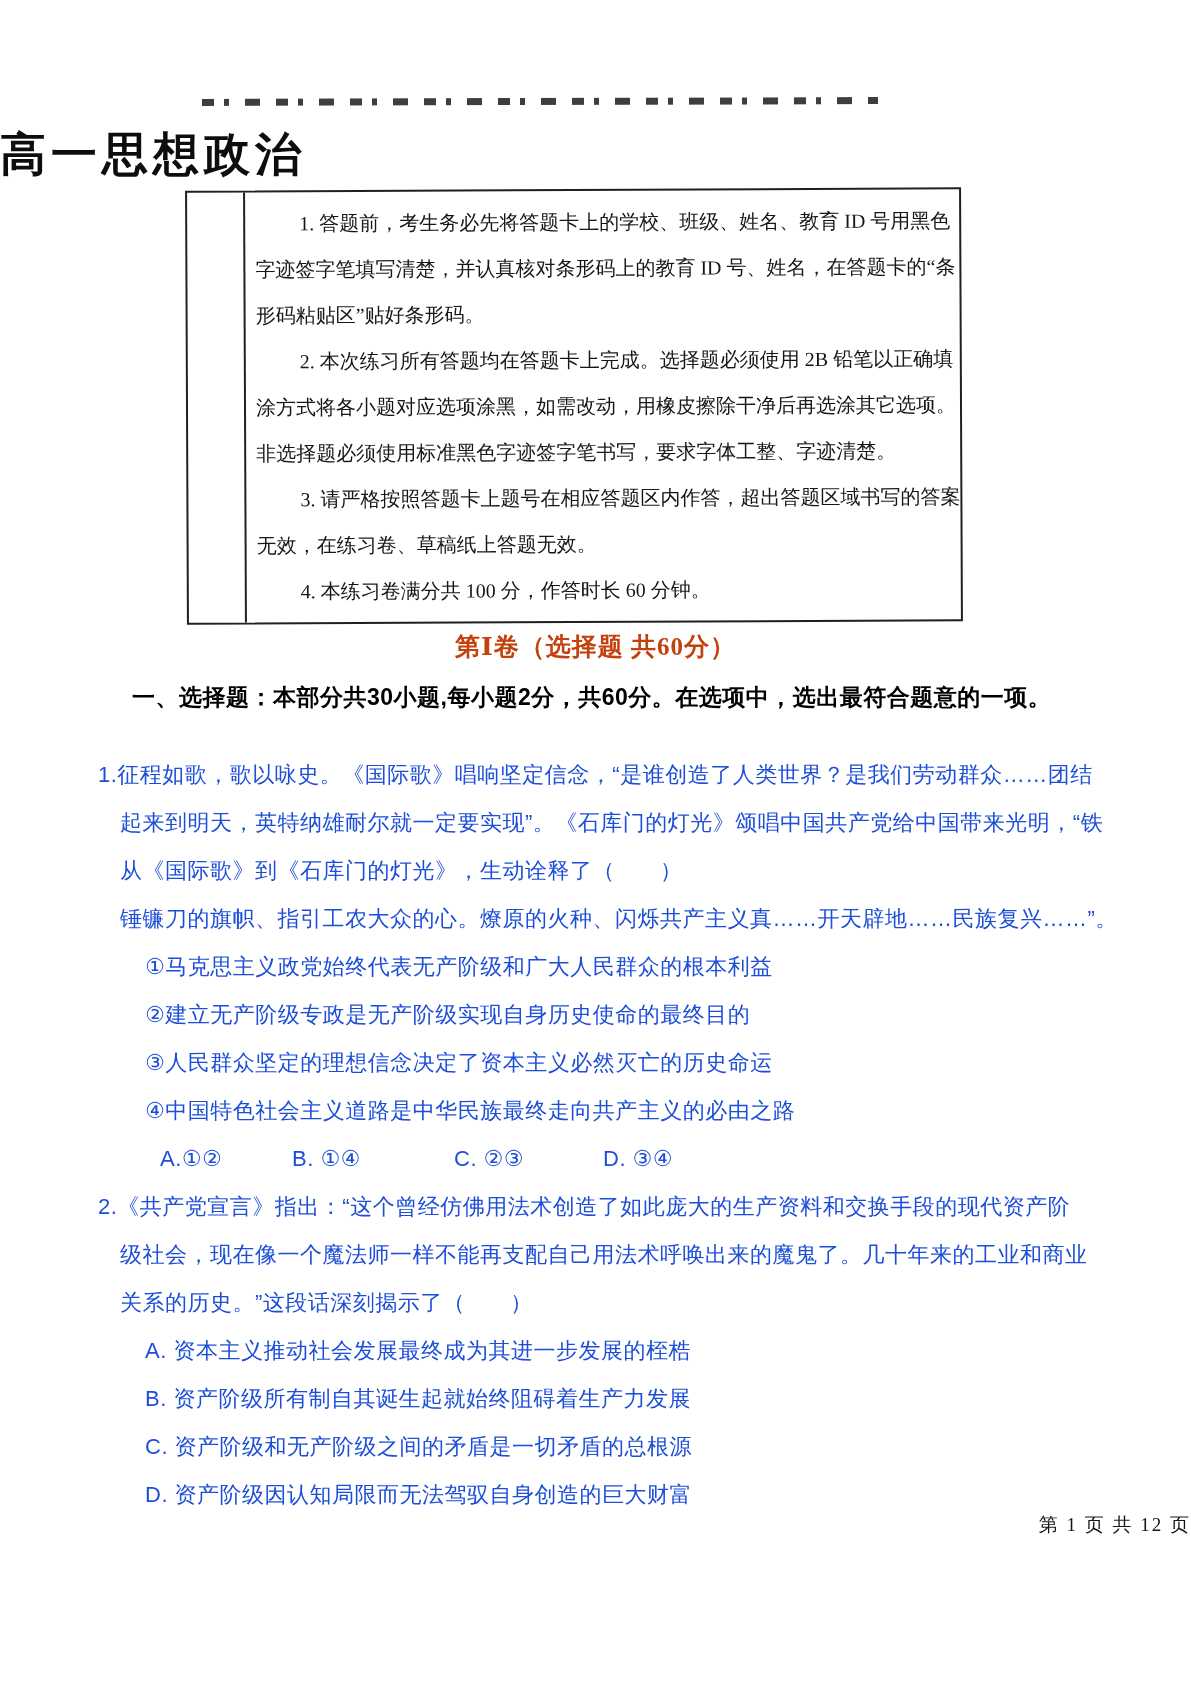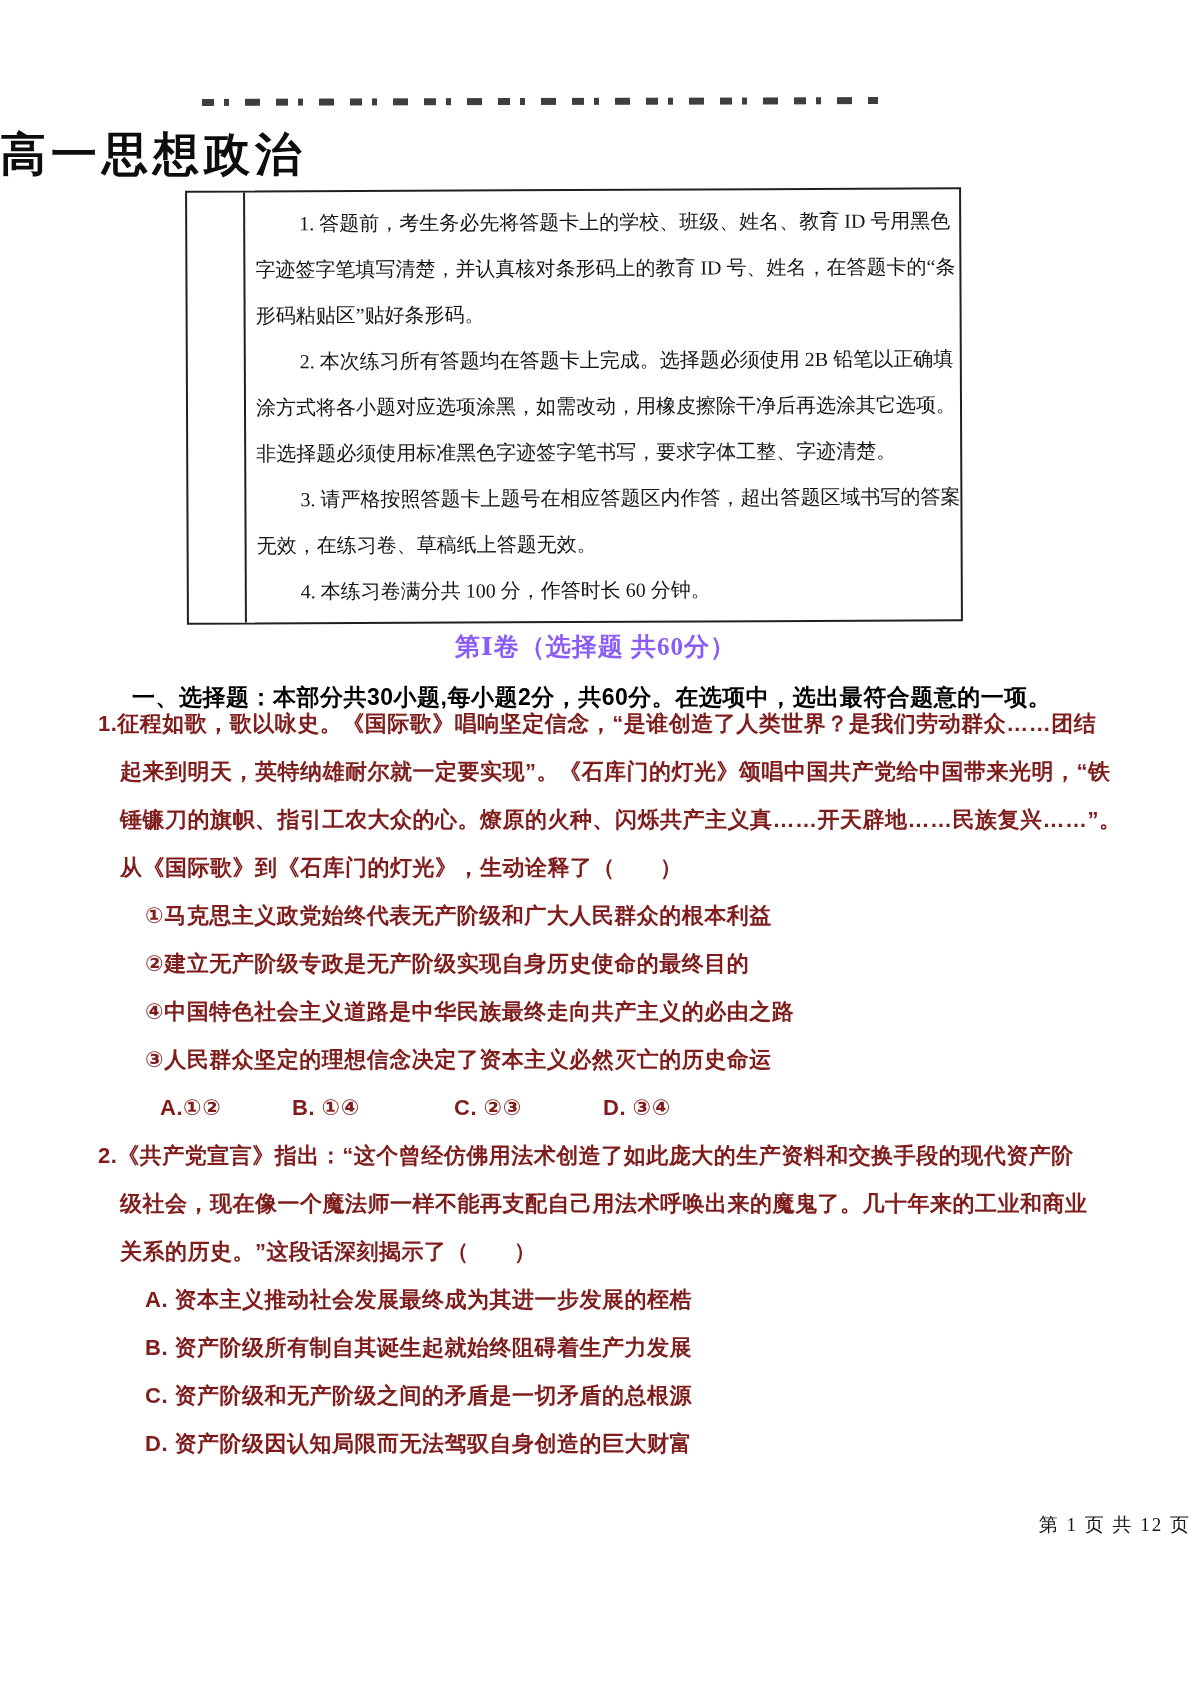--- a/index.html
+++ b/index.html
@@ -47,33 +47,33 @@
     font-size:20px;line-height:46px;
     color:#161616;
     white-space:nowrap;
   }
   .n-line{white-space:nowrap;}
   .n-first{text-indent:2.2em;}
   .section-heading{
     position:absolute;top:630px;left:0;width:100%;
     text-align:center;
     font-size:25px;font-weight:700;letter-spacing:1px;
-    color:#8b5cf6;
+    color:#c2410c;
   }
   .intro{
     position:absolute;top:682px;left:132px;
     font-family:"Liberation Sans","DejaVu Sans",sans-serif;
     font-size:23px;font-weight:700;letter-spacing:.5px;
     white-space:nowrap;color:#000000;
   }
   .questions{
-    position:absolute;top:700px;left:98px;width:1070px;
+    position:absolute;top:751px;left:98px;width:1070px;
     font-family:"Liberation Sans","DejaVu Sans",sans-serif;
-    font-size:22px;line-height:48px;font-weight:700;
-    letter-spacing:.5px;color:#7f1d1d;
+    font-size:22px;line-height:48px;font-weight:400;
+    letter-spacing:.5px;color:#1d4ed8;
   }
   .q-line{white-space:nowrap;}
   .q-cont{padding-left:22px;}
   .stmt{padding-left:47px;white-space:nowrap;}
   .choices{position:relative;height:48px;}
   .choice{position:absolute;top:0;white-space:nowrap;}
   .choice.c0{left:62px;}
   .choice.c1{left:194px;}
   .choice.c2{left:356px;}
   .choice.c3{left:505px;}
@@ -110,26 +110,26 @@
   </div>
 
   <div class="section-heading">第Ⅰ卷（选择题 共60分）</div>
 
   <div class="intro">一、选择题：本部分共30小题,每小题2分，共60分。在选项中，选出最符合题意的一项。</div>
 
   <div class="questions">
 
     <div class="q-line">1.征程如歌，歌以咏史。《国际歌》唱响坚定信念，“是谁创造了人类世界？是我们劳动群众……团结</div>
     <div class="q-line q-cont">起来到明天，英特纳雄耐尔就一定要实现”。《石库门的灯光》颂唱中国共产党给中国带来光明，“铁</div>
+    <div class="q-line q-cont">从《国际歌》到《石库门的灯光》，生动诠释了（　　）</div>
     <div class="q-line q-cont">锤镰刀的旗帜、指引工农大众的心。燎原的火种、闪烁共产主义真……开天辟地……民族复兴……”。</div>
-    <div class="q-line q-cont">从《国际歌》到《石库门的灯光》，生动诠释了（　　）</div>
     <div class="stmt">①马克思主义政党始终代表无产阶级和广大人民群众的根本利益</div>
     <div class="stmt">②建立无产阶级专政是无产阶级实现自身历史使命的最终目的</div>
+    <div class="stmt">③人民群众坚定的理想信念决定了资本主义必然灭亡的历史命运</div>
     <div class="stmt">④中国特色社会主义道路是中华民族最终走向共产主义的必由之路</div>
-    <div class="stmt">③人民群众坚定的理想信念决定了资本主义必然灭亡的历史命运</div>
     <div class="choices">
       <span class="choice c0">A.①②</span>
       <span class="choice c1">B. ①④</span>
       <span class="choice c2">C. ②③</span>
       <span class="choice c3">D. ③④</span>
     </div>
 
     <div class="q-line">2.《共产党宣言》指出：“这个曾经仿佛用法术创造了如此庞大的生产资料和交换手段的现代资产阶</div>
     <div class="q-line q-cont">级社会，现在像一个魔法师一样不能再支配自己用法术呼唤出来的魔鬼了。几十年来的工业和商业</div>
     <div class="q-line q-cont">关系的历史。”这段话深刻揭示了（　　）</div>

